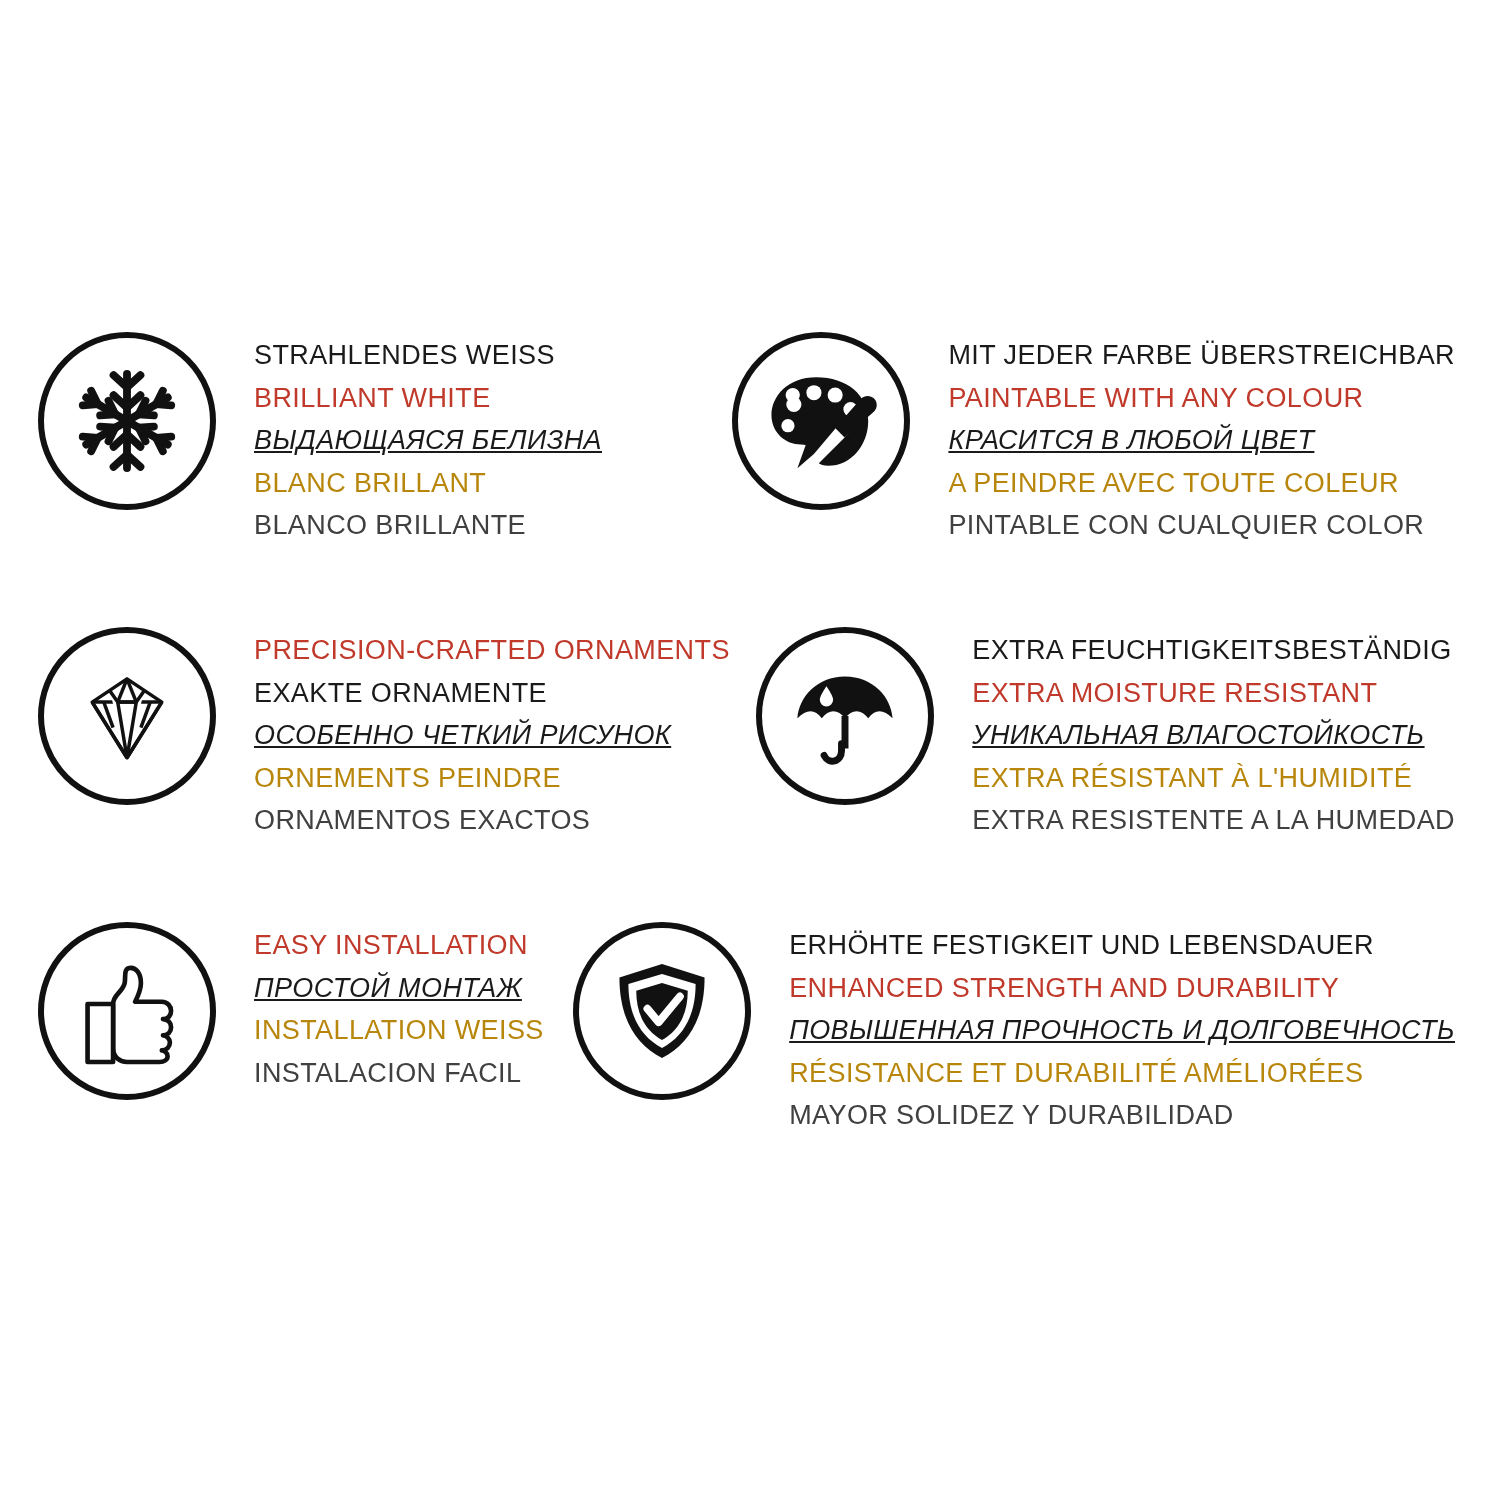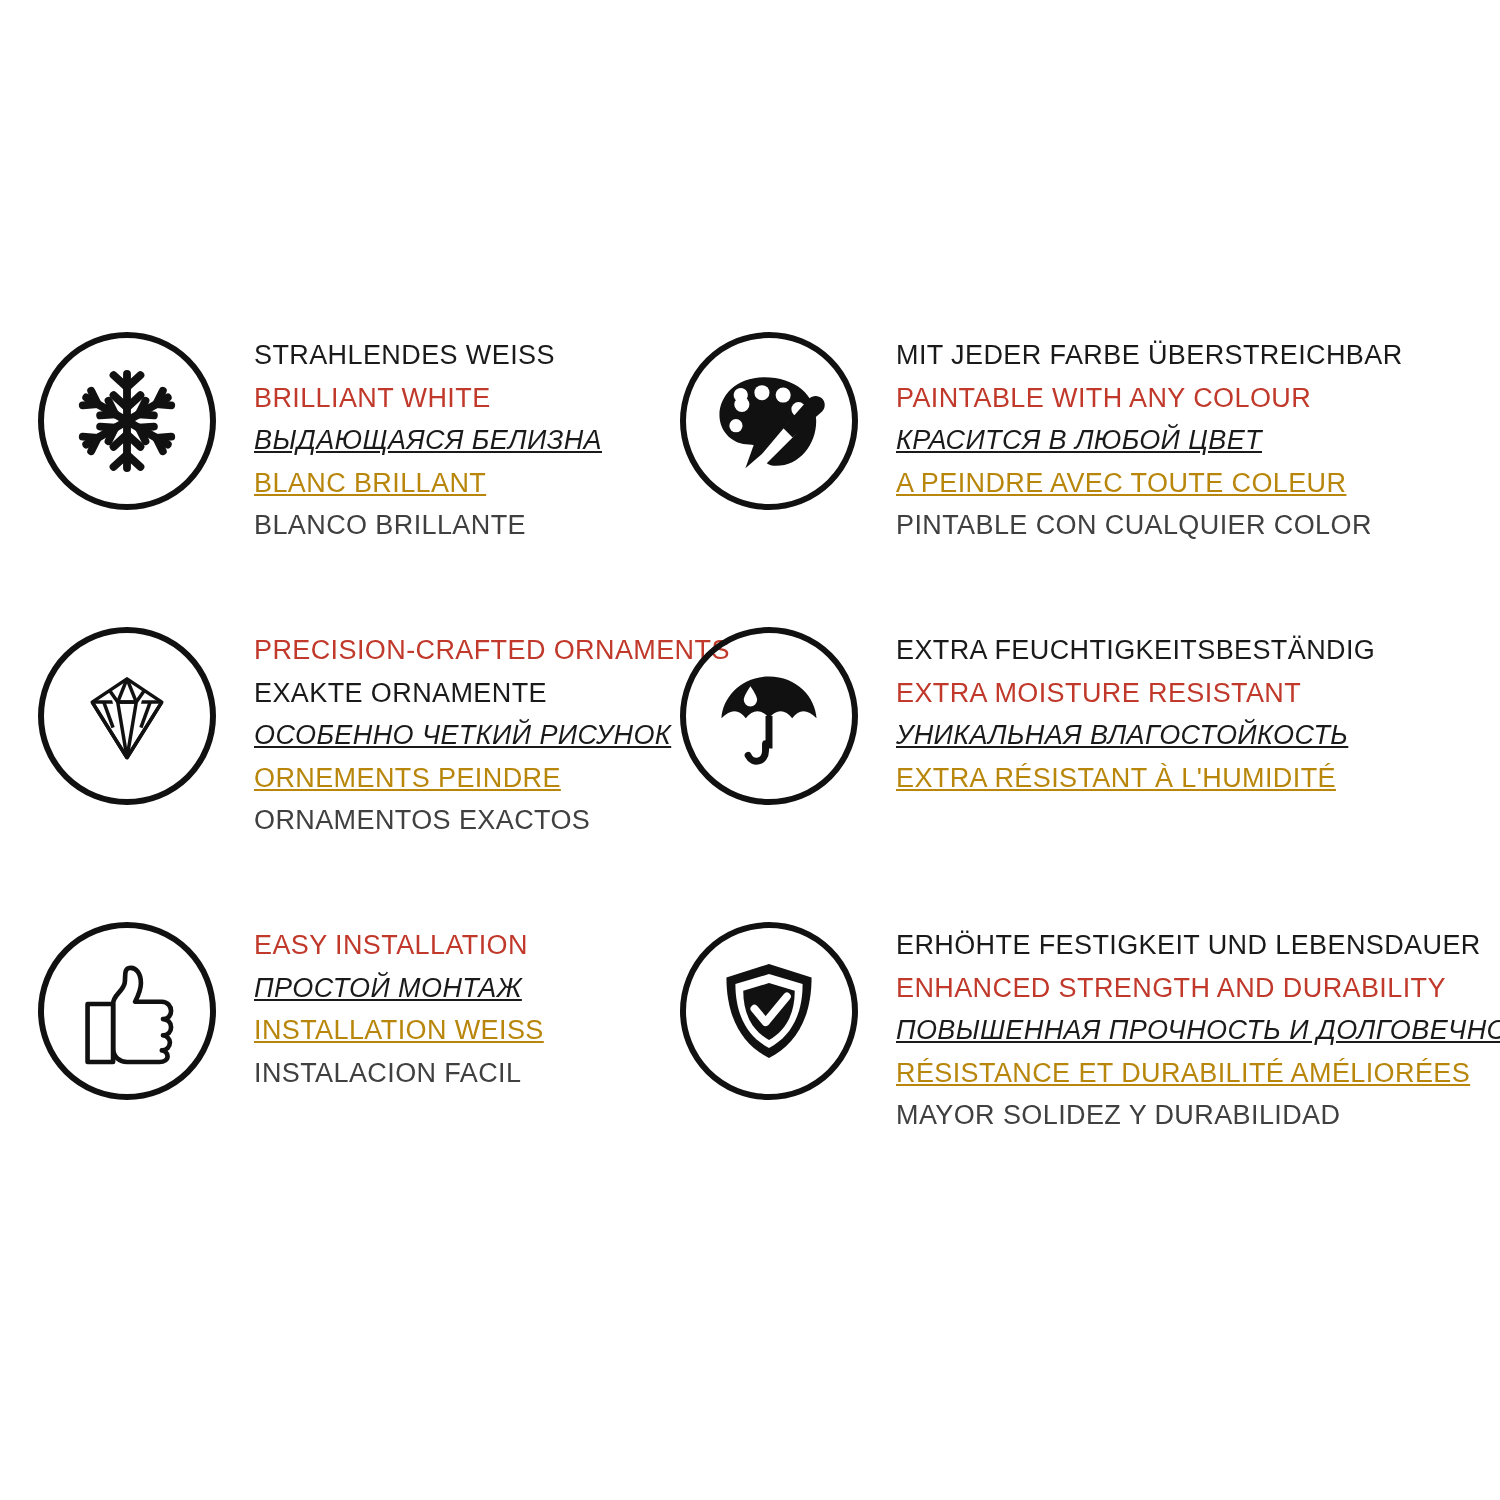--- a/index.html
+++ b/index.html
@@ -28,21 +28,21 @@
     display: grid;
     grid-template-columns: 680px 775px;
     grid-template-rows: 295px 295px 295px;
     column-gap: 0px;
   }
   .feature {
     display: flex;
     align-items: flex-start;
   }
   .feature.col-left { padding-left: 38px; }
-  .feature.col-right { padding-left: 0px; }
+  .feature.col-right { padding-left: 0px; justify-content: flex-end; }
 
   .icon-circle {
     flex: 0 0 auto;
     width: 178px;
     height: 178px;
     border: 6px solid #111111;
     border-radius: 50%;
     box-sizing: border-box;
     display: flex;
     align-items: center;
@@ -60,21 +60,21 @@
   }
   .labels .line {
     font-size: 27px;
     line-height: 42.5px;
     letter-spacing: 0.4px;
     white-space: nowrap;
   }
   .line.de { color: #1a1a1a; }
   .line.en { color: #c0392b; }
   .line.ru { color: #1a1a1a; font-style: italic; text-decoration: underline; }
-  .line.fr { color: #b8860b; text-decoration: underline; }
+  .line.fr { color: #b8860b; }
   .line.es { color: #404040; }
 </style>
 </head>
 <body>
 
 <div class="sheet">
   <div class="grid">
 
     <div class="feature col-left">
       <div class="icon-circle">
@@ -187,20 +187,21 @@
           <rect x="47" y="50" width="6" height="28" fill="#111"></rect>
           <path d="M47 74 L47 80 C47 90 36 92 32 84" stroke="#111" stroke-width="6" fill="none" stroke-linecap="round"></path>
           <path d="M34 22 C30 28 27 32 27 36 a7 7 0 0 0 14 0 c0-4-3-8-7-14 Z" fill="#ffffff" stroke="#111" stroke-width="2.5"></path>
         </svg>
       </div>
       <div class="labels">
         <div class="line de">EXTRA FEUCHTIGKEITSBESTÄNDIG</div>
         <div class="line en">EXTRA MOISTURE RESISTANT</div>
         <div class="line ru">УНИКАЛЬНАЯ ВЛАГОСТОЙКОСТЬ</div>
         <div class="line fr">EXTRA RÉSISTANT À L'HUMIDITÉ</div>
+        <div class="line es">EXTRA RESISTENTE A LA HUMEDAD</div>
       </div>
     </div>
 
     <div class="feature col-left">
       <div class="icon-circle">
         <svg width="116" height="116" viewBox="0 0 100 100" aria-hidden="true">
           <g fill="#ffffff" stroke="#111" stroke-width="4" stroke-linejoin="round">
             <path d="M38 44 C38 36 46 34 48 26 C49 20 47 14 52 13 C58 12 62 18 62 26 C62 32 59 38 57 42 L80 42 C85 42 88 46 88 50 C88 54 85 57 81 57 C85 57 88 60 88 64 C88 68 85 71 81 71 C84 71 87 74 87 77 C87 81 84 84 80 84 C82 84 85 86 85 89 C85 92 82 94 78 94 L50 94 C44 94 38 90 38 82 Z"></path>
             <path d="M16 44 L38 44 L38 94 L16 94 Z"></path>
           </g>

